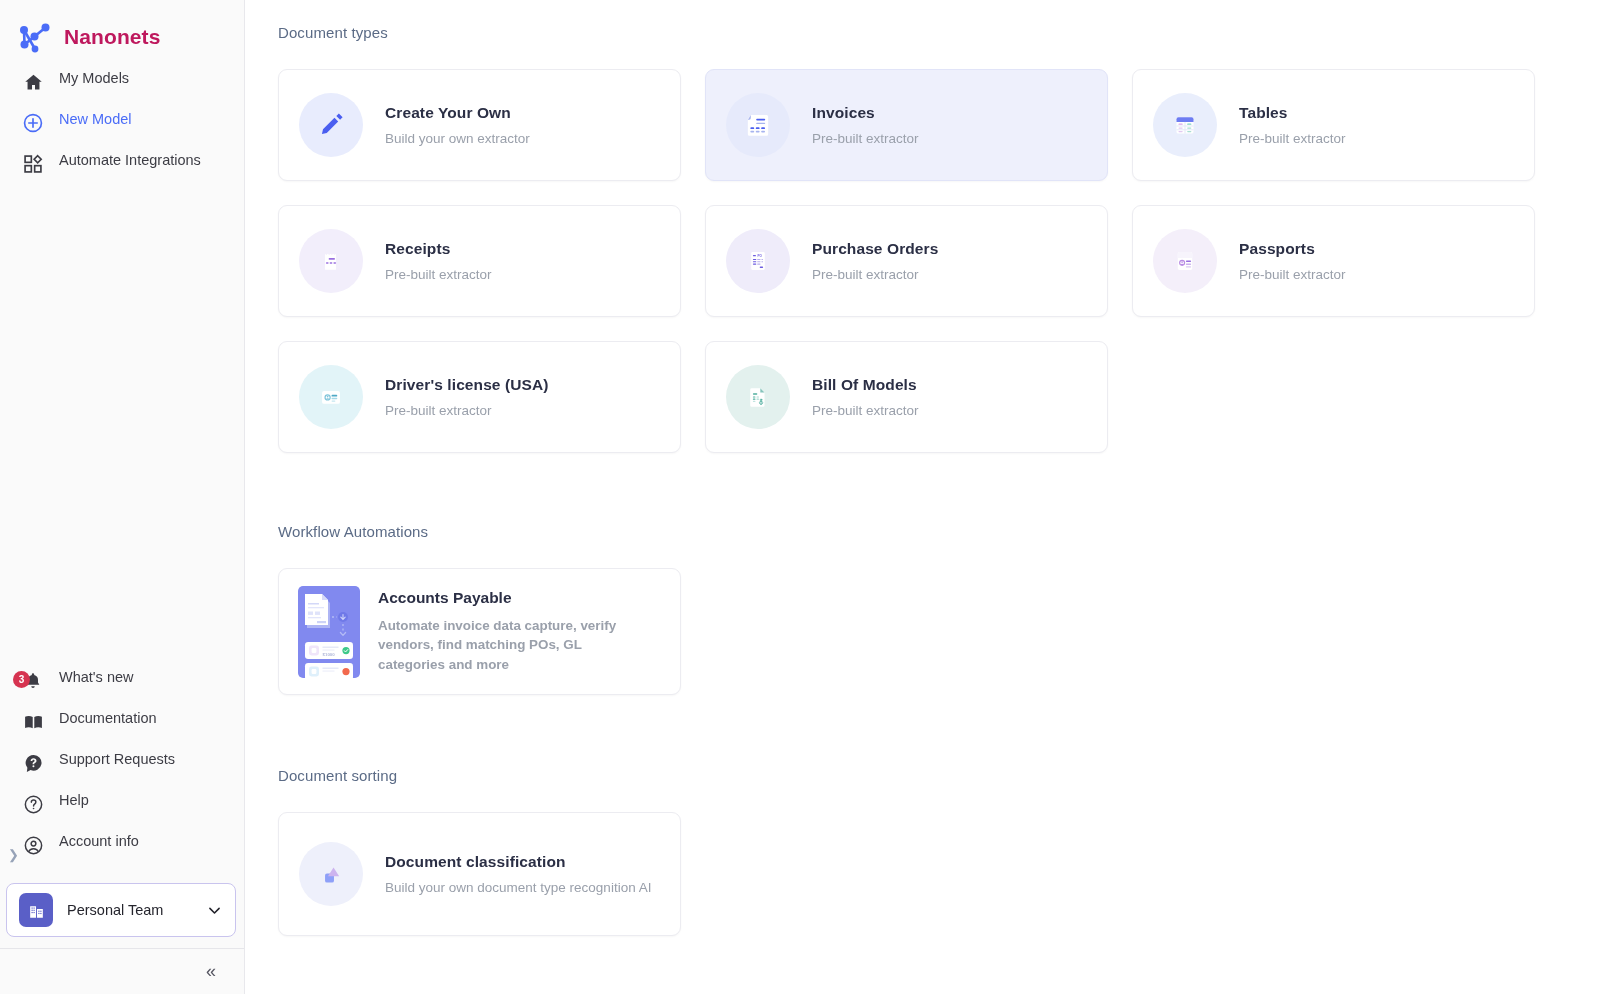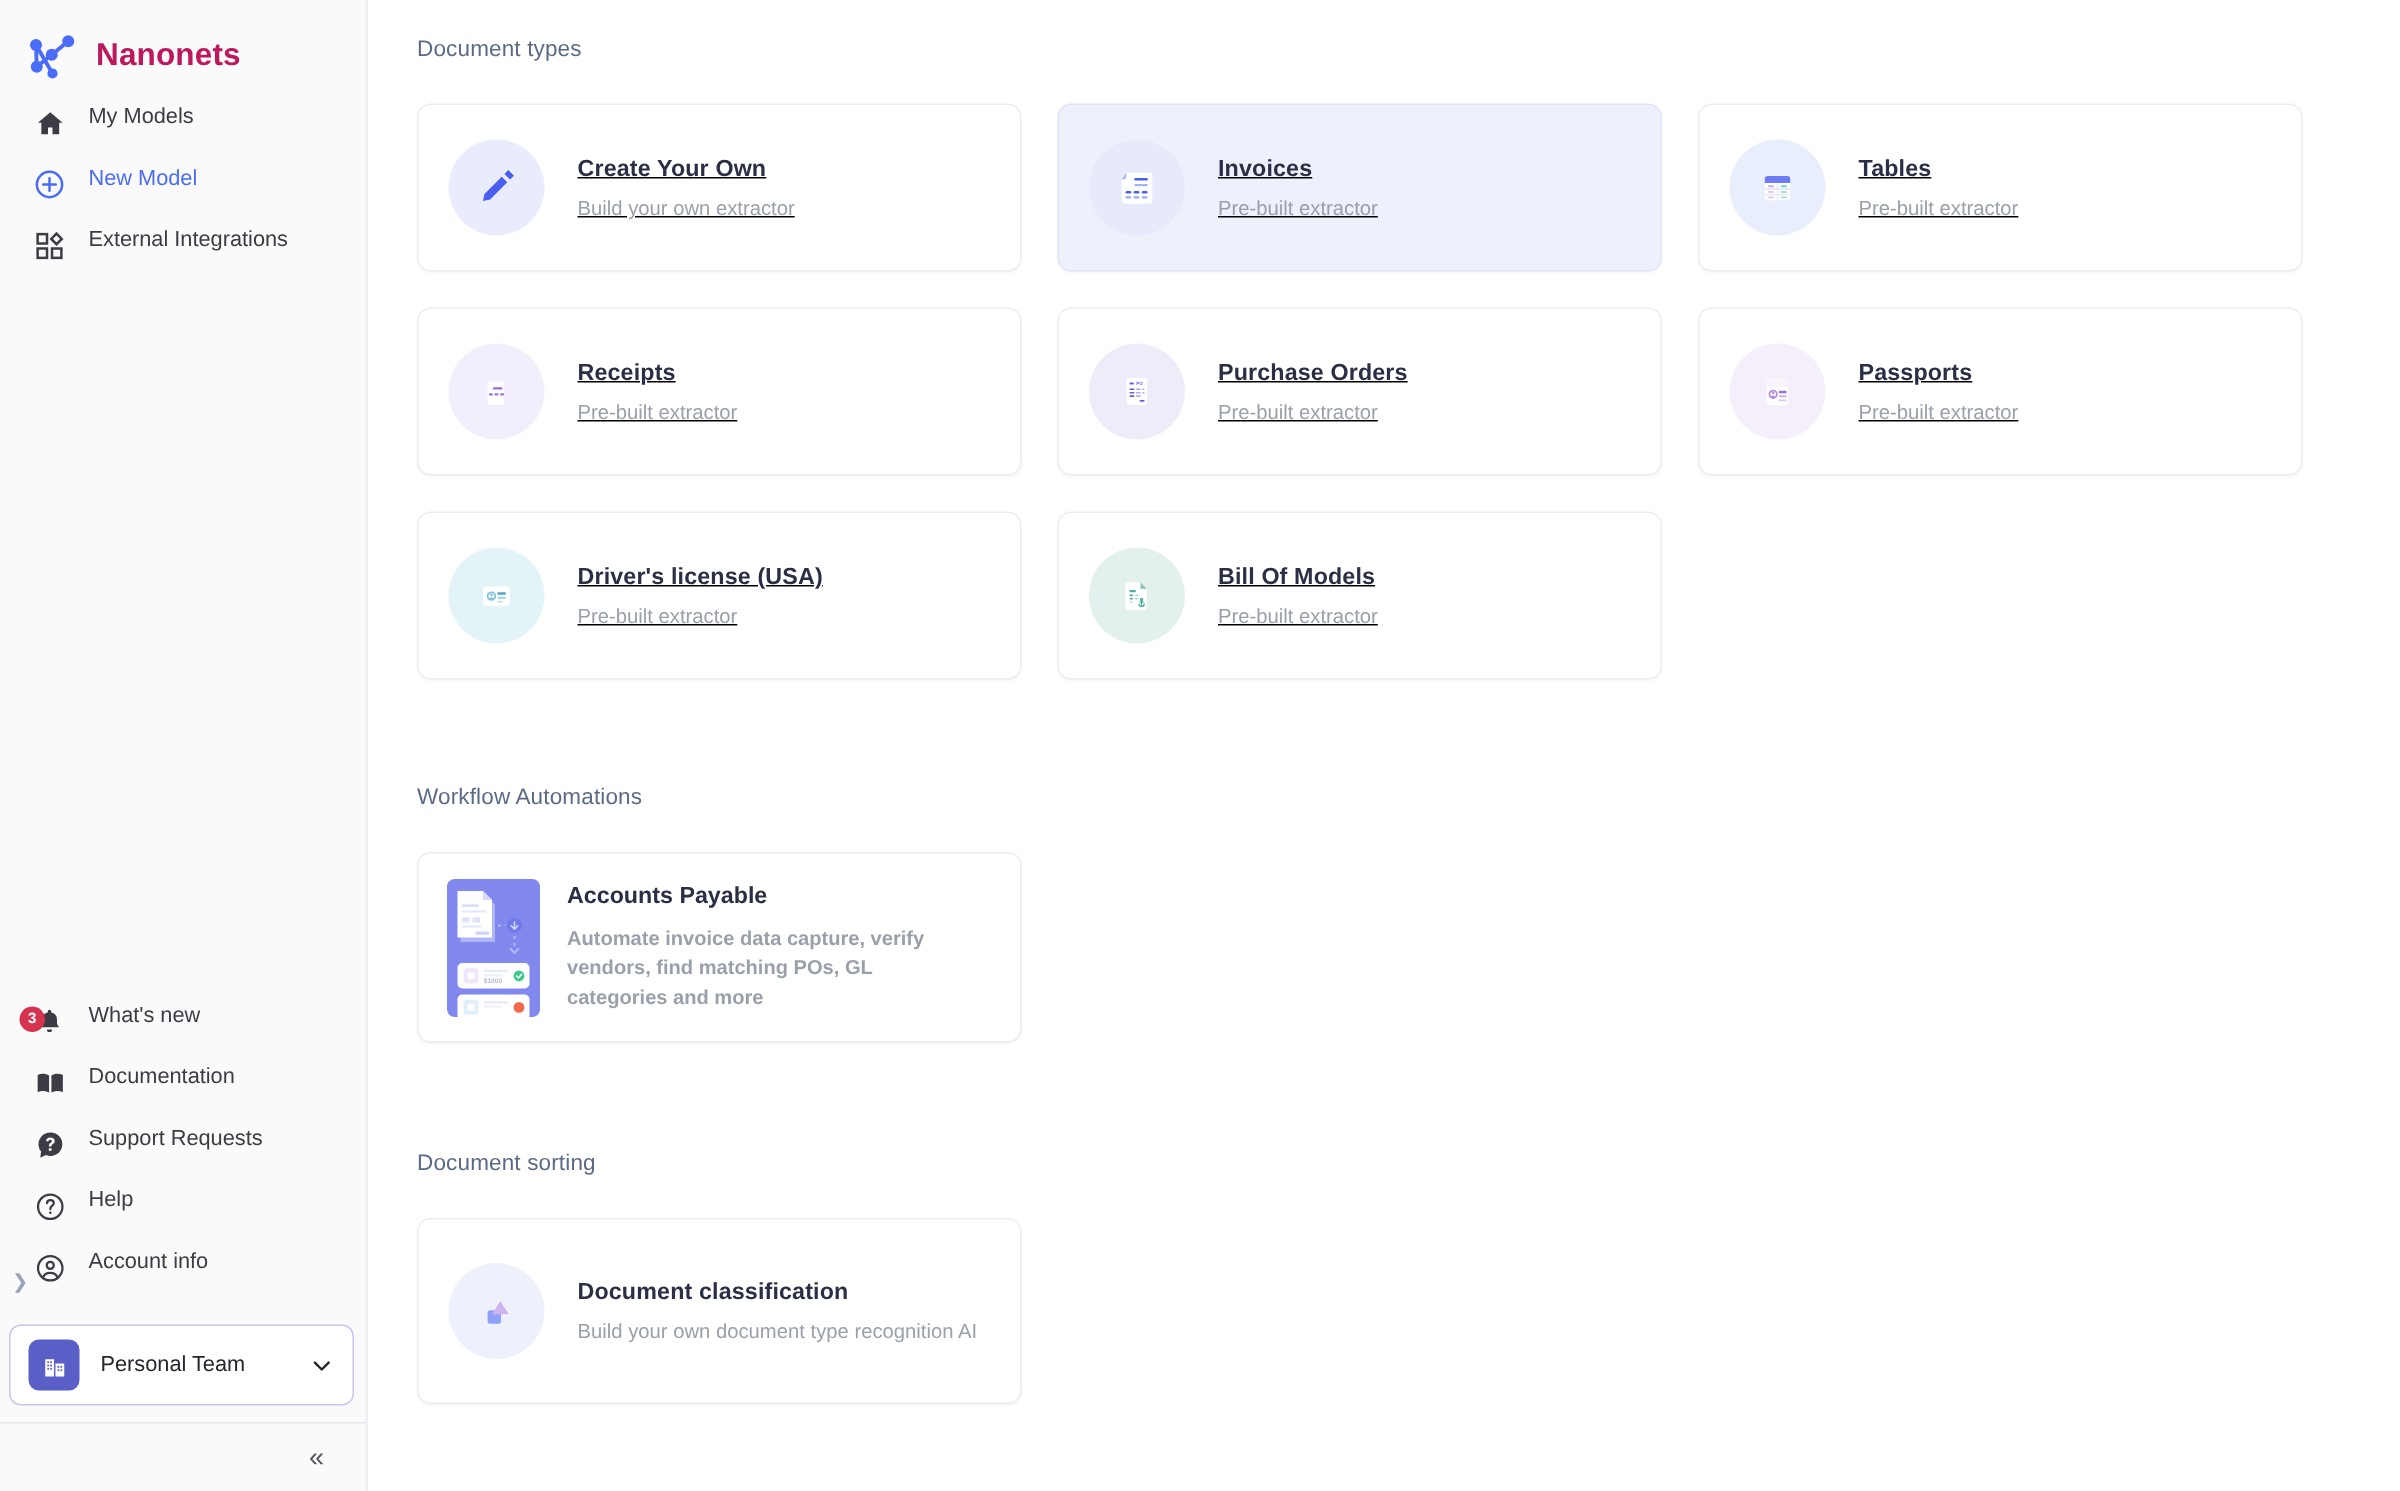--- a/index.html
+++ b/index.html
@@ -150,21 +150,20 @@
     font-size: 15px;
     font-weight: 400;
     margin-bottom: 28px;
     letter-spacing: .1px;
   }
 
   .card-grid {
     display: grid;
     grid-template-columns: repeat(3, 403px);
     gap: 24px 24px;
-    text-decoration: underline;
   }
 
   .card {
     background: #ffffff;
     border: 1px solid #ececf1;
     border-radius: 9px;
     height: 112px;
     display: flex;
     align-items: center;
     padding-left: 20px;
@@ -281,21 +280,21 @@
 
       <div class="nav-item">
         <span class="nav-ico">
           <svg width="20" height="20" viewBox="0 0 24 24" fill="none" stroke="#3c3c44" stroke-width="2">
             <rect x="2.5" y="2.5" width="7.5" height="7.5"></rect>
             <rect x="2.5" y="14" width="7.5" height="7.5"></rect>
             <rect x="14" y="14" width="7.5" height="7.5"></rect>
             <path d="M17.6 2.1l4.2 4.2-4.2 4.2-4.2-4.2z"></path>
           </svg>
         </span>
-        <span class="nav-label">External Integrations</span>
+        <span class="nav-label">Automate Integrations</span>
       </div>
 
     </nav>
 
     <div class="sidebar-bottom">
 
       <nav class="nav-bottom">
 
         <div class="nav-item">
           <span class="badge">3</span>

